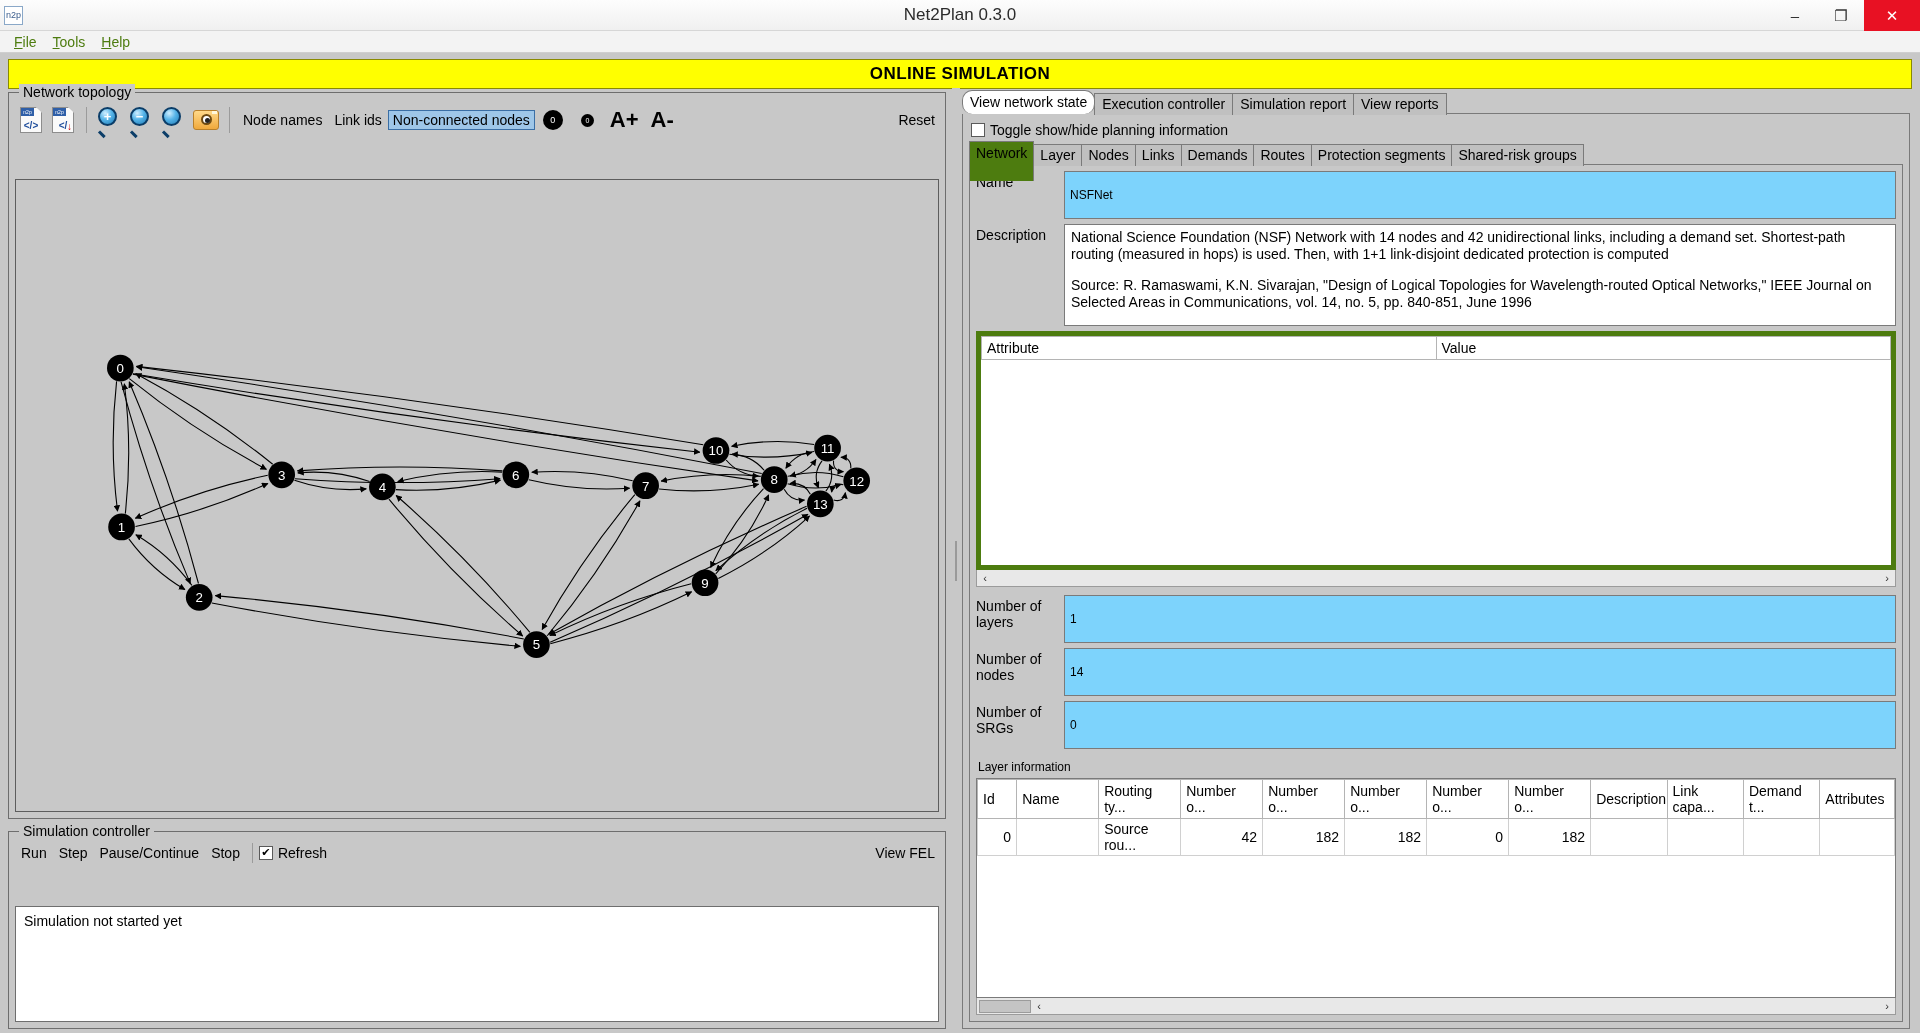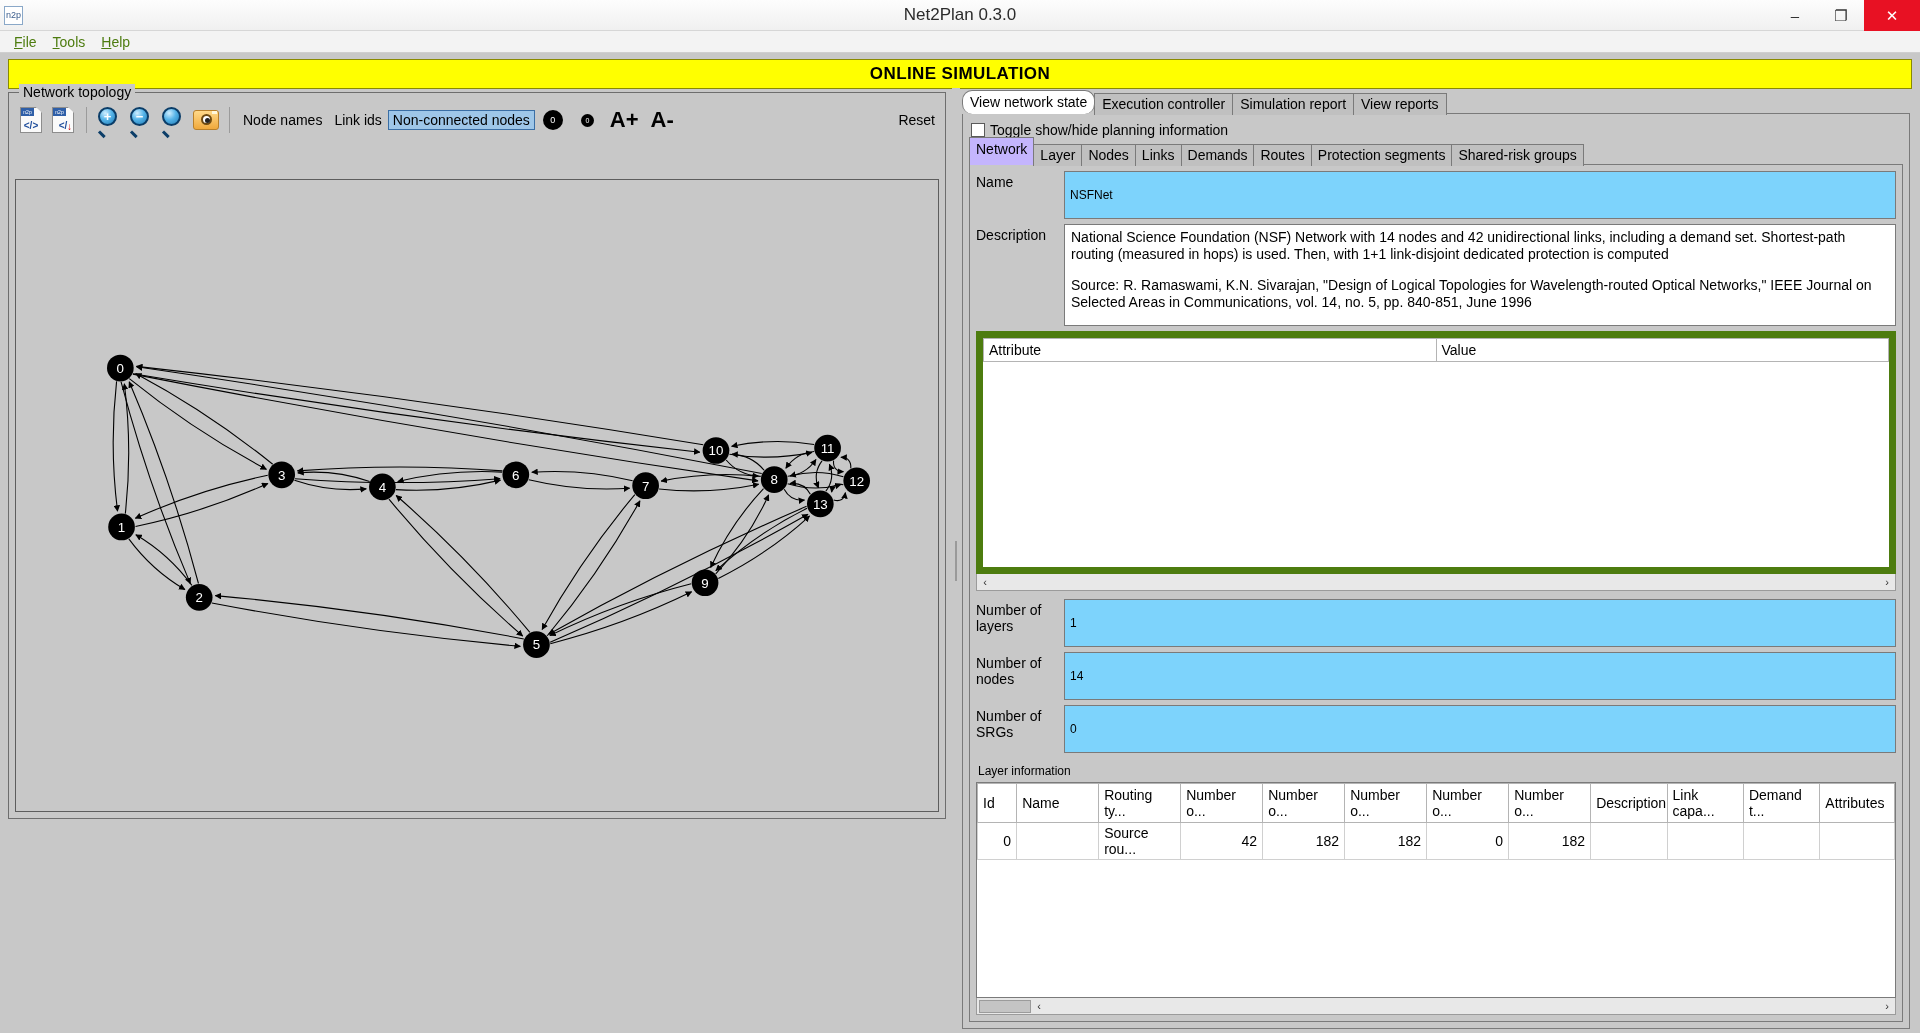--- a/index.html
+++ b/index.html
@@ -167,21 +167,21 @@
 
   #right-body {
     flex: 1; border: 1px solid #7a7a7a; border-top: none;
     background: #c8c8c8; padding: 6px 6px 6px 6px; display: flex; flex-direction: column;
   }
   #toggle-row { display: flex; align-items: center; font-size: 14px; margin: 2px 0 5px 2px; }
 
   .subtab { padding: 2px 6px 3px 6px; font-size: 14px;
     border: 1px solid #7a7a7a; border-bottom: none; background: #c0c0c0;
     margin-right: -1px; position: relative; top: 1px; }
-  .subtab.active { background: #c4b5fd; top: 0; padding-top: 3px; padding-bottom: 8px; z-index: 2; }
+  .subtab.active { background: #4d7c0f; top: 16px; padding-top: 3px; padding-bottom: 20px; z-index: 2; }
 
   #sub-body { flex: 1; border: 1px solid #7a7a7a; border-top: none;
     background: #c8c8c8; padding: 6px; display: flex; flex-direction: column; }
 
   .field-row { display: flex; align-items: flex-start; margin-bottom: 5px; }
   .field-label { width: 88px; font-size: 14px; padding-top: 3px; flex: none; }
   .field-input {
     flex: 1; background: #7dd3fc; border: 1px solid #7a7a7a;
     font-size: 12px; padding: 16px 5px; min-height: 20px;
   }
@@ -194,21 +194,21 @@
 
   
   .tbl { width: 100%; border-collapse: collapse; background: #fff; table-layout: fixed; }
   .tbl th {
     background: #fff; border: 1px solid #b4b4b4; font-weight: normal;
     font-size: 14px; text-align: left; padding: 3px 5px; height: 22px;
   }
   .tbl td { border: 1px solid #d0d0d0; font-size: 14px; padding: 2px 5px; height: 20px; }
   .tbl td.num { text-align: right; }
 
-  .tblbox { border: 7px solid #4d7c0f; background: #fff; }
+  .tblbox { border: 5px solid #4d7c0f; background: #fff; }
   .attr-empty { height: 205px; background: #fff; }
 
   .hscroll {
     height: 17px; background: #e8e8e8; border: 1px solid #9b9b9b; border-top: none;
     display: flex; align-items: center; justify-content: space-between;
     font-size: 11px; color: #333;
   }
   .hscroll .arw { width: 16px; text-align: center; }
   .hscroll .thumb { width: 52px; height: 13px; background: #c4c4c4; border: 1px solid #9b9b9b; margin-left: 2px; }
 
@@ -417,20 +417,34 @@
               </g>
               <g>
                 <circle cx="663" cy="267" r="11" fill="#000"></circle>
                 <text x="663" y="271" text-anchor="middle" fill="#fff" font-size="11" font-family="&quot;Liberation Sans&quot;, sans-serif">13</text>
               </g>
             </g>
         </svg>
       </div>
     </div>
 
+    <div class="group" id="sim-group">
+      <div class="grouptitle">Simulation controller</div>
+      <div id="sim-toolbar">
+        <div class="simbtn">Run</div>
+        <div class="simbtn">Step</div>
+        <div class="simbtn">Pause/Continue</div>
+        <div class="simbtn">Stop</div>
+        <div class="vsep"></div>
+        <div class="chk">✔</div>
+        <div>Refresh</div>
+        <div id="view-fel">View FEL</div>
+      </div>
+      <div id="sim-log">Simulation not started yet</div>
+    </div>
 
   </div>
 
   <div id="divider">
       <div class="grip"></div>
     </div>
 
   <div id="right">
 
     <div class="tabstrip" id="main-tabs">

